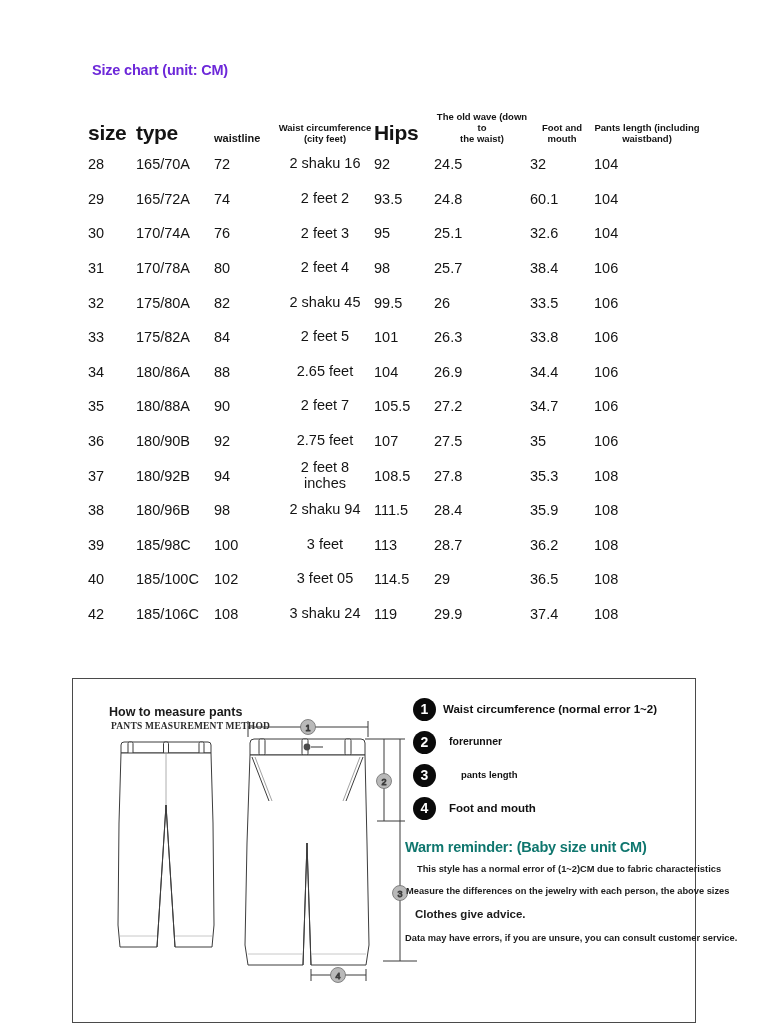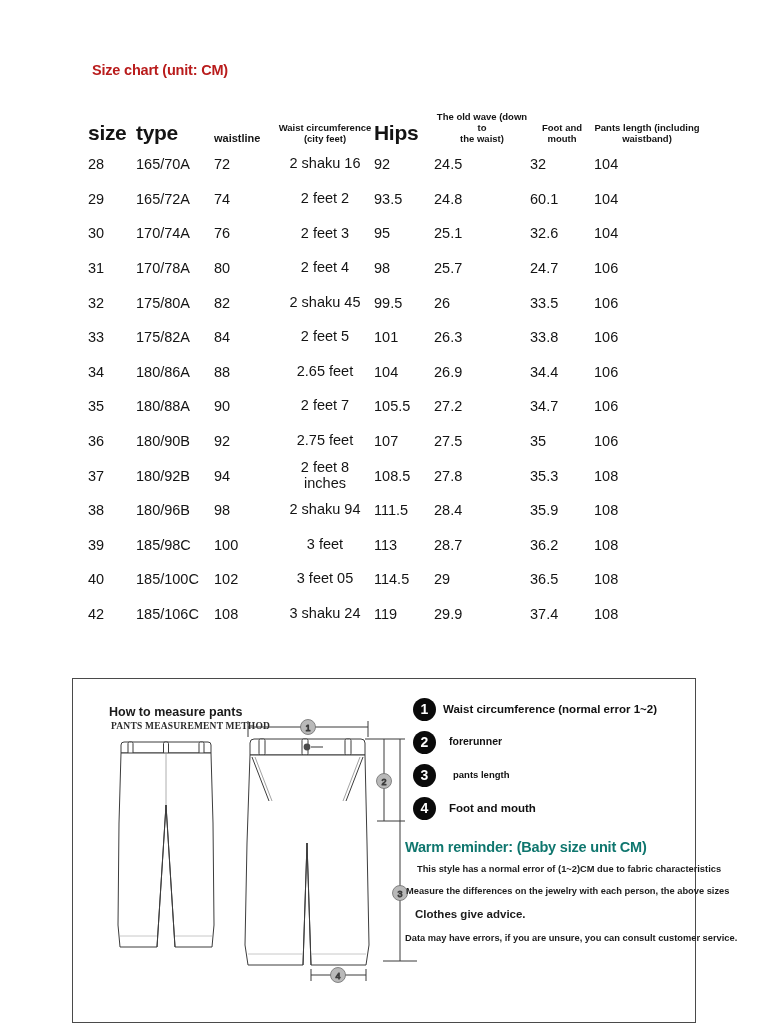--- a/index.html
+++ b/index.html
@@ -17,21 +17,21 @@
   }
 
   
   #chart-title {
     position: absolute;
     left: 92px;
     top: 62px;
     font-size: 14.5px;
     font-weight: 700;
     letter-spacing: -0.2px;
-    color: #b91c1c;
+    color: #6d28d9;
   }
 
   
   #size-table {
     position: absolute;
     left: 88px;
     top: 95px;
     width: 612px;
     border-collapse: collapse;
     table-layout: fixed;
@@ -149,21 +149,21 @@
     margin-right: 7px;
   }
   .legend-text {
     font-size: 11.5px;
     font-weight: 700;
     color: #111;
     line-height: 1.25;
   }
   .legend-row.r1 .legend-text { font-size: 11.5px; }
   .legend-row.r2 .legend-text { font-size: 10.5px; margin-left: 6px; }
-  .legend-row.r3 .legend-text { font-size: 9.5px;  margin-left: 10px; }
+  .legend-row.r3 .legend-text { font-size: 9.5px;  margin-left: 18px; }
   .legend-row.r4 .legend-text { font-size: 11.5px; margin-left: 6px; }
 
   
   #reminder {
     position: absolute;
     left: 332px;
     top: 160px;
     width: 288px;
   }
   #reminder-title {
@@ -257,21 +257,21 @@
         <td class="c-foot">32.6</td>
         <td class="c-len">104</td>
       </tr>
       <tr>
         <td class="c-size">31</td>
         <td class="c-type">170/78A</td>
         <td class="c-waist">80</td>
         <td class="c-city">2 feet 4</td>
         <td class="c-hips">98</td>
         <td class="c-wave">25.7</td>
-        <td class="c-foot">24.7</td>
+        <td class="c-foot">38.4</td>
         <td class="c-len">106</td>
       </tr>
       <tr>
         <td class="c-size">32</td>
         <td class="c-type">175/80A</td>
         <td class="c-waist">82</td>
         <td class="c-city tiny">2 shaku 45</td>
         <td class="c-hips">99.5</td>
         <td class="c-wave">26</td>
         <td class="c-foot">33.5</td>

